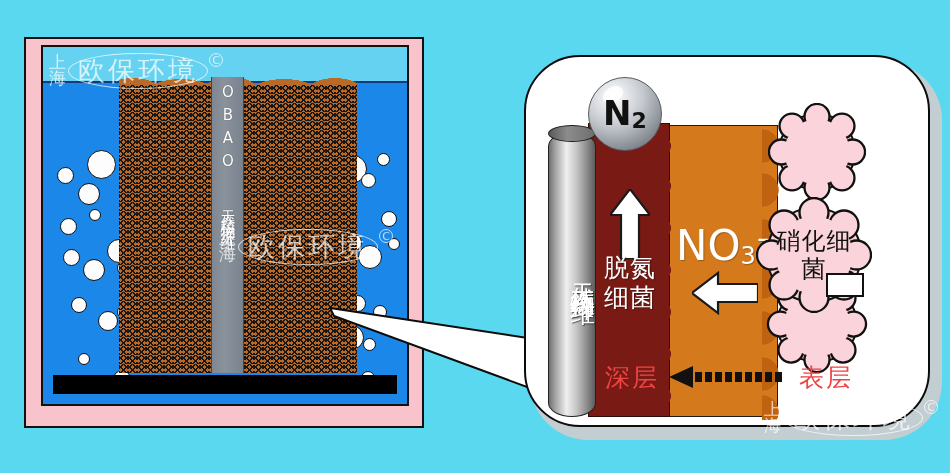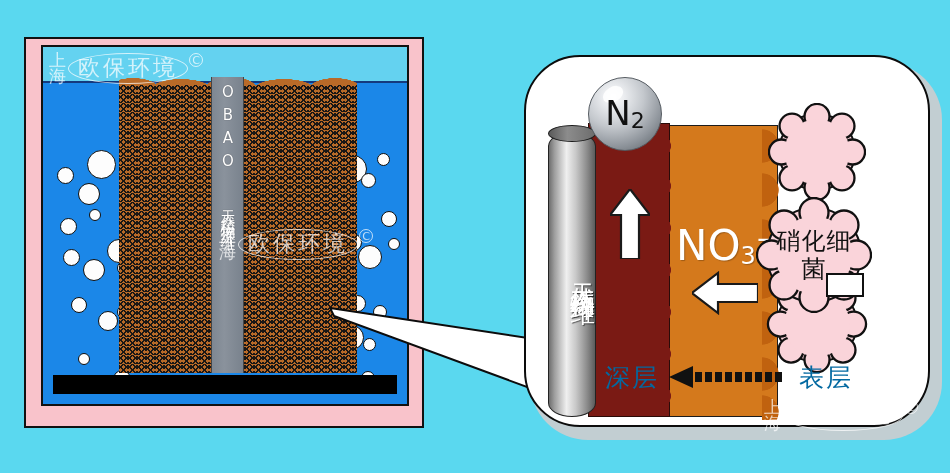--- a/index.html
+++ b/index.html
@@ -99,21 +99,21 @@
   }
   .wm .wm-row{display:flex;align-items:center;}
   .wm .wm-sh{
     display:flex;flex-direction:column;line-height:.92;
     font-size:17px;margin-right:2px;
   }
   .wm .wm-ring{
     border:1.6px solid rgba(255,255,255,.72);
     border-radius:50%;
     padding:3px 9px 4px 9px;
-    font-size:22px;letter-spacing:3px;line-height:1;
+    font-size:27px;letter-spacing:3px;line-height:1;
     position:relative;
   }
   .wm .wm-c{
     font-size:11px;vertical-align:super;margin-left:1px;
     border:1.3px solid rgba(255,255,255,.72);border-radius:50%;
     width:12px;height:12px;display:inline-flex;align-items:center;
     justify-content:center;line-height:1;align-self:flex-start;
   }
 
   
@@ -259,30 +259,30 @@
     border:1.4px solid #555b61;box-sizing:border-box;z-index:7;
     display:flex;align-items:center;justify-content:center;
   }
   .n2-sphere::after{
     content:"";position:absolute;left:13px;top:9px;width:22px;height:15px;
     border-radius:50%;background:rgba(255,255,255,.85);
     transform:rotate(-32deg);
   }
   .n2-text{
     position:relative;z-index:2;color:#111;font-size:34px;line-height:1;
-    font-weight:400;
+    font-weight:700;
   }
   .n2-text sub{font-size:22px;vertical-align:-3px;}
 
   
   .axis-row{
     position:absolute;left:0;top:302px;width:406px;height:36px;
     display:flex;align-items:center;justify-content:center;gap:10px;z-index:8;
   }
-  .axis-label{color:#0369a1;font-size:25px;letter-spacing:2px;}
+  .axis-label{color:#ef4444;font-size:25px;letter-spacing:2px;}
   .axis-arrow{width:120px;height:22px;}
   .film-label{
     position:absolute;left:0;top:332px;width:406px;text-align:center;
     color:#111;font-size:25px;letter-spacing:2px;z-index:8;
   }
 </style>
 </head>
 <body>
 
 <div id="stage">
@@ -381,20 +381,21 @@
       <div class="deep-zone"></div>
 
       <div class="cylinder"></div>
       <div class="cylinder-cap"></div>
       <div class="cylinder-text">天然植物纤维</div>
 
       <svg class="up-arrow" viewBox="0 0 40 70">
         <polygon points="20,0 40,26 29,26 29,70 11,70 11,26 0,26" fill="#ffffff" stroke="#1a1a1a" stroke-width="2.2"></polygon>
       </svg>
 
+      <div class="deep-label">脱氮细菌</div>
 
       <div class="no3">
         <span>NO</span><sub>3</sub><sup>−</sup>
       </div>
 
       <svg class="left-arrow" viewBox="0 0 66 44">
         <polygon points="0,22 26,2 26,13 66,13 66,31 26,31 26,42" fill="#ffffff" stroke="#1a1a1a" stroke-width="2.2"></polygon>
       </svg>
 
       <div class="cloud" style="left:252px;top:56px;width:78px;height:78px;border-radius:50%;">

